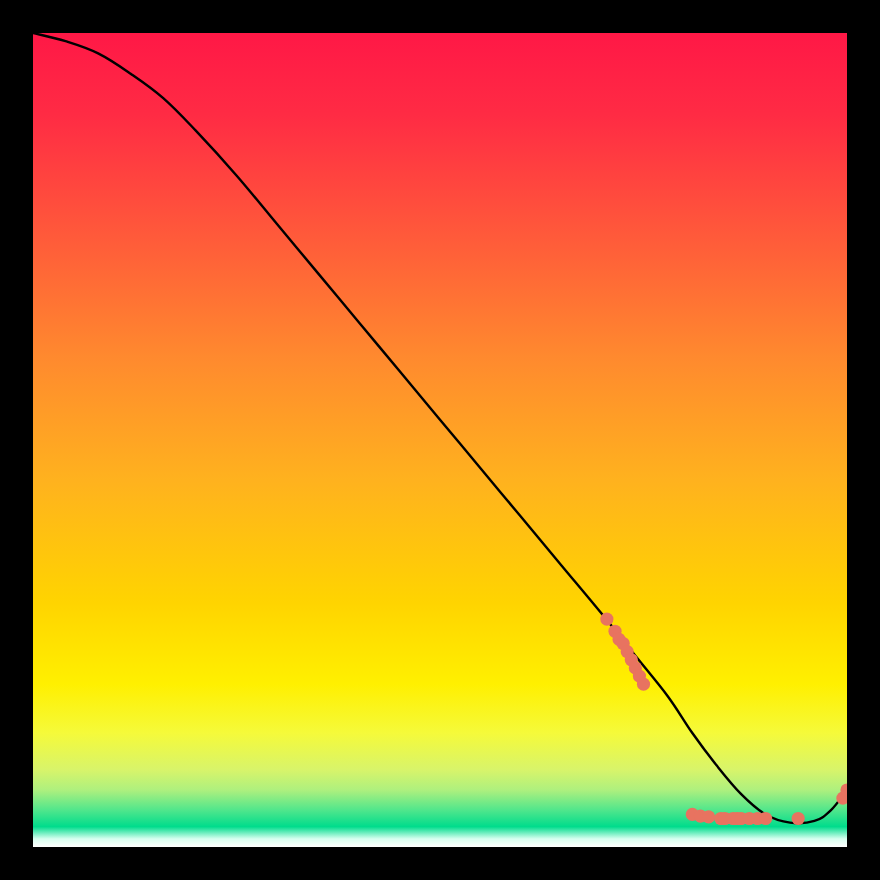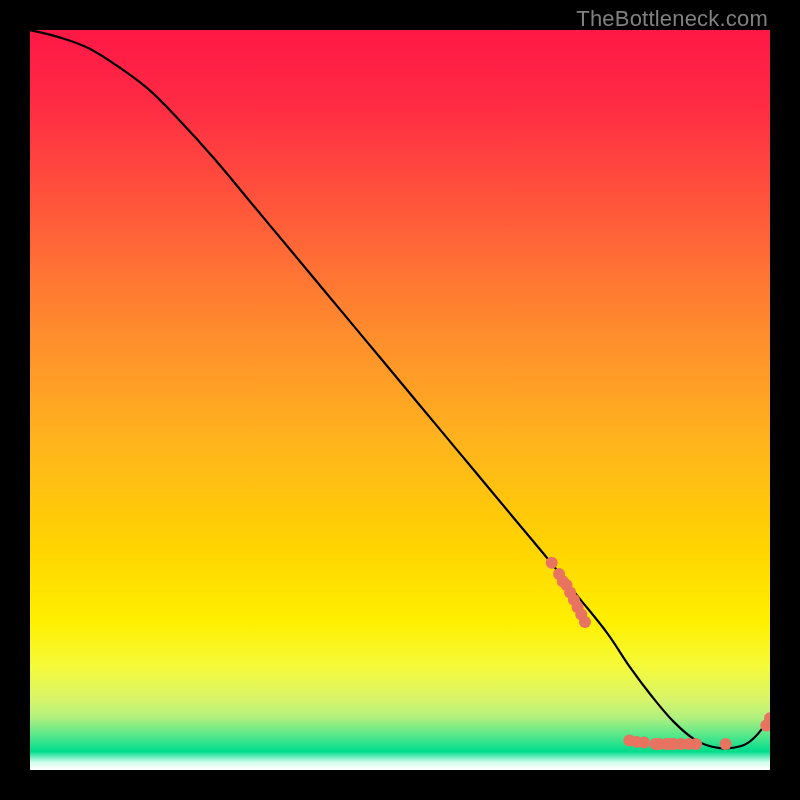--- a/index.html
+++ b/index.html
@@ -31,21 +31,20 @@
   font-size: 22px;
   font-weight: 500;
   letter-spacing: 0.2px;
 }
 svg { display: block; }
 </style>
 </head>
 <body>
 
 <div class="stage">
-  <div class="watermark">TheBottleneck.com</div>
 
   <div class="plot-area">
     <svg id="chart-svg" width="740" height="740" viewBox="0 0 740 740">
       <defs>
 
         <linearGradient id="heat" x1="0" y1="0" x2="0" y2="1">
           <stop offset="0.00" stop-color="#ff1846"></stop>
           <stop offset="0.10" stop-color="#ff2b44"></stop>
           <stop offset="0.25" stop-color="#ff5a3a"></stop>
           <stop offset="0.40" stop-color="#ff8a2e"></stop>

